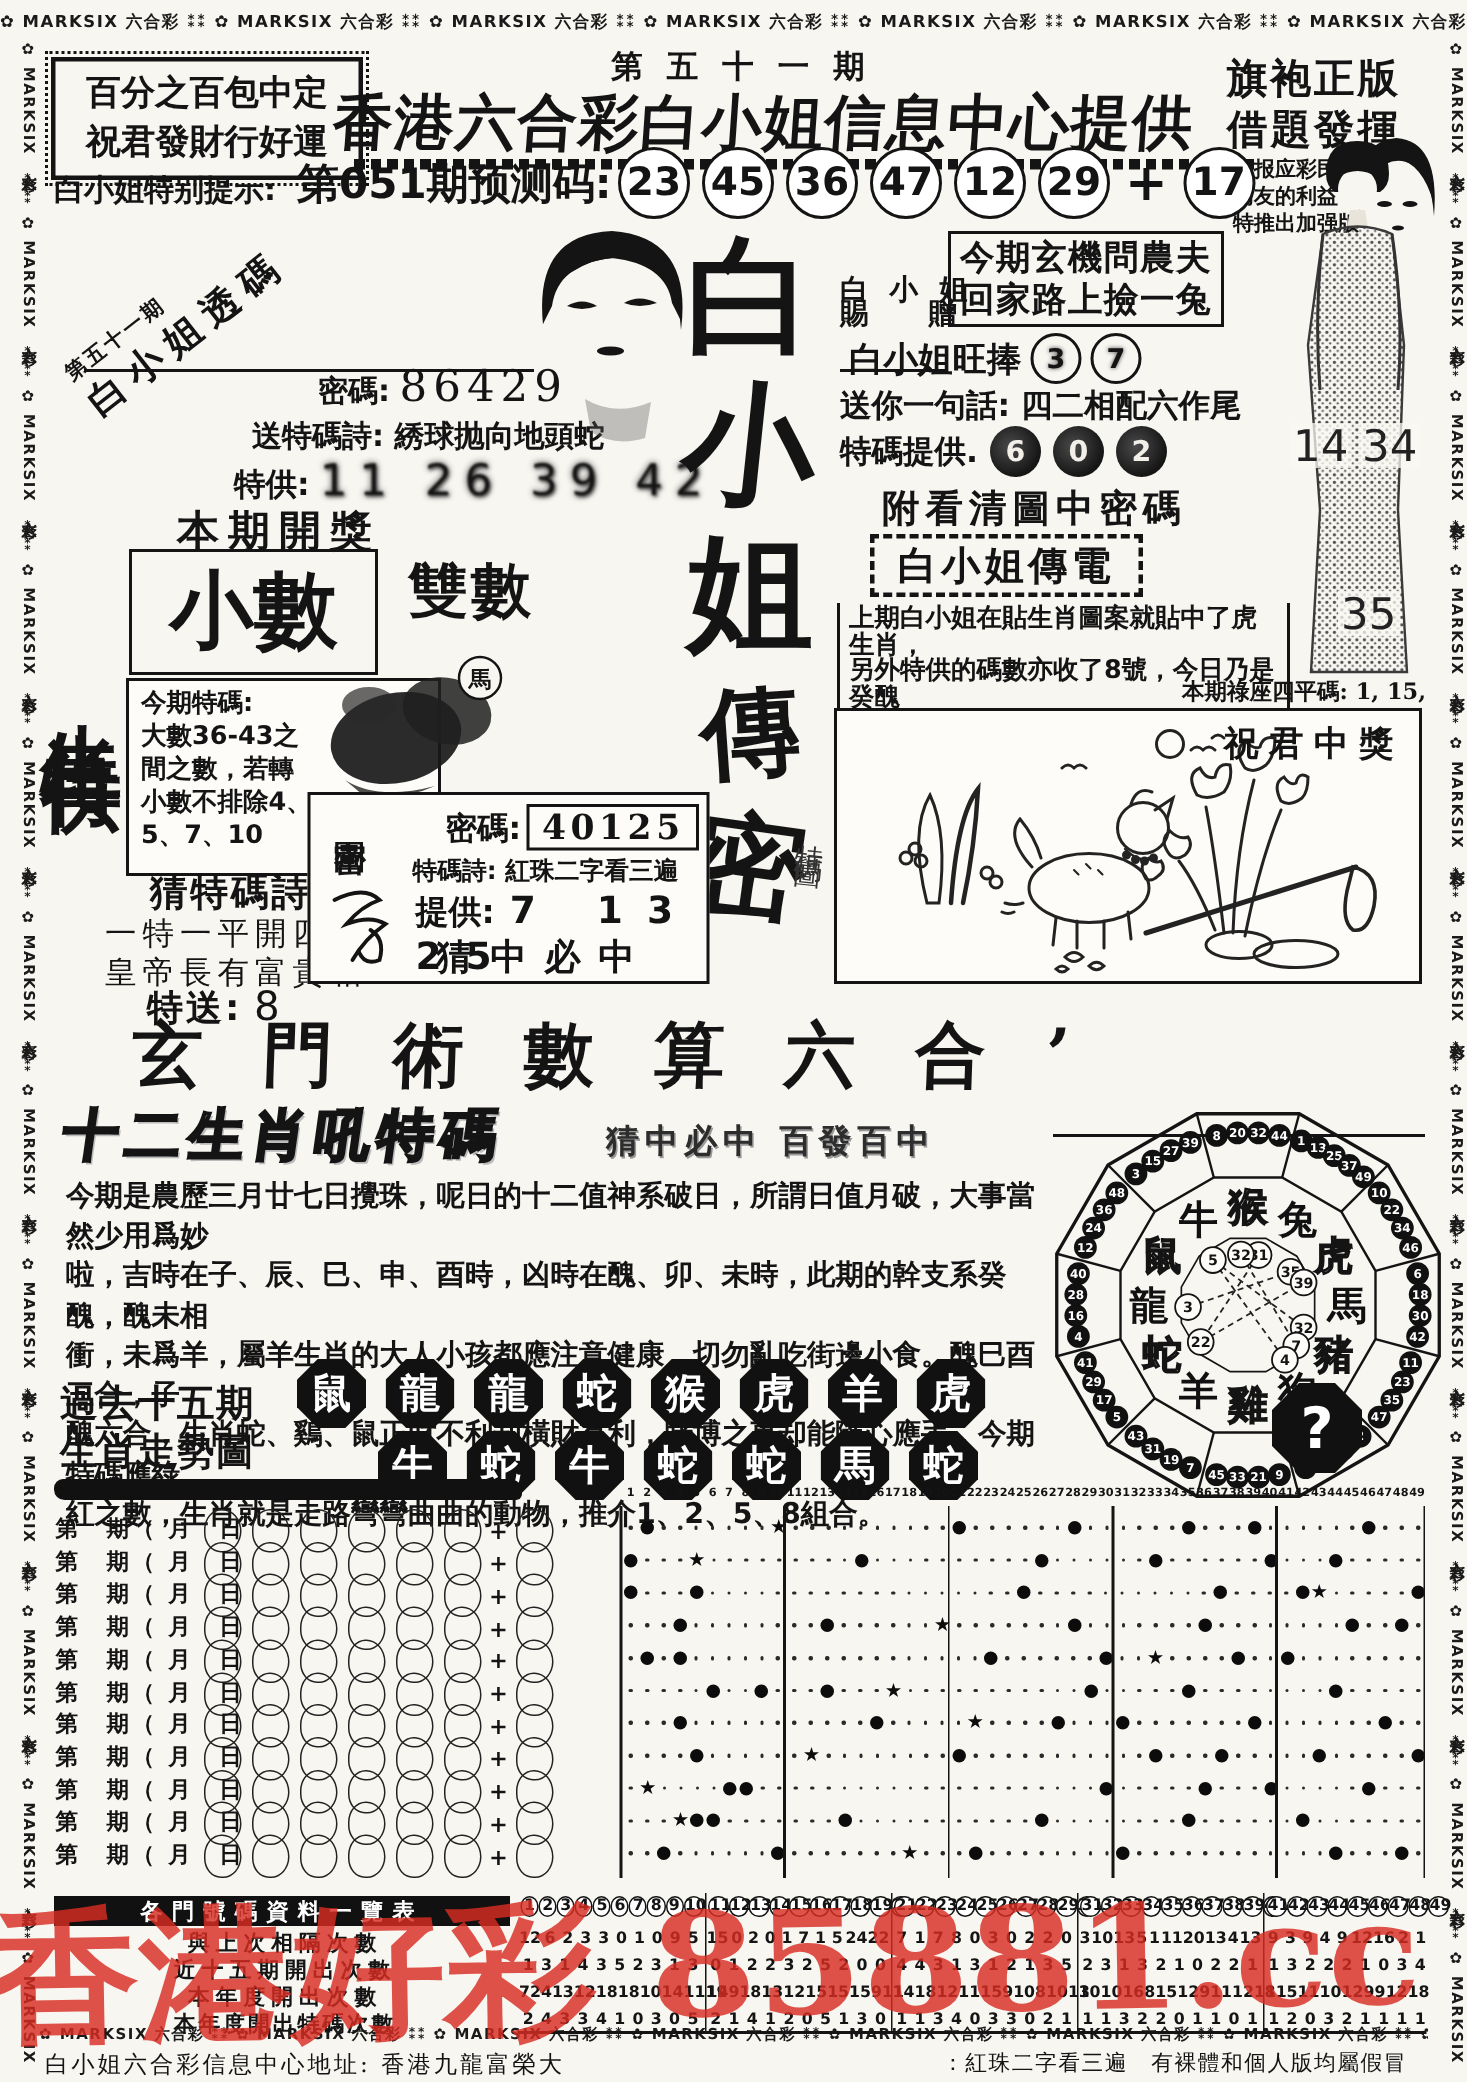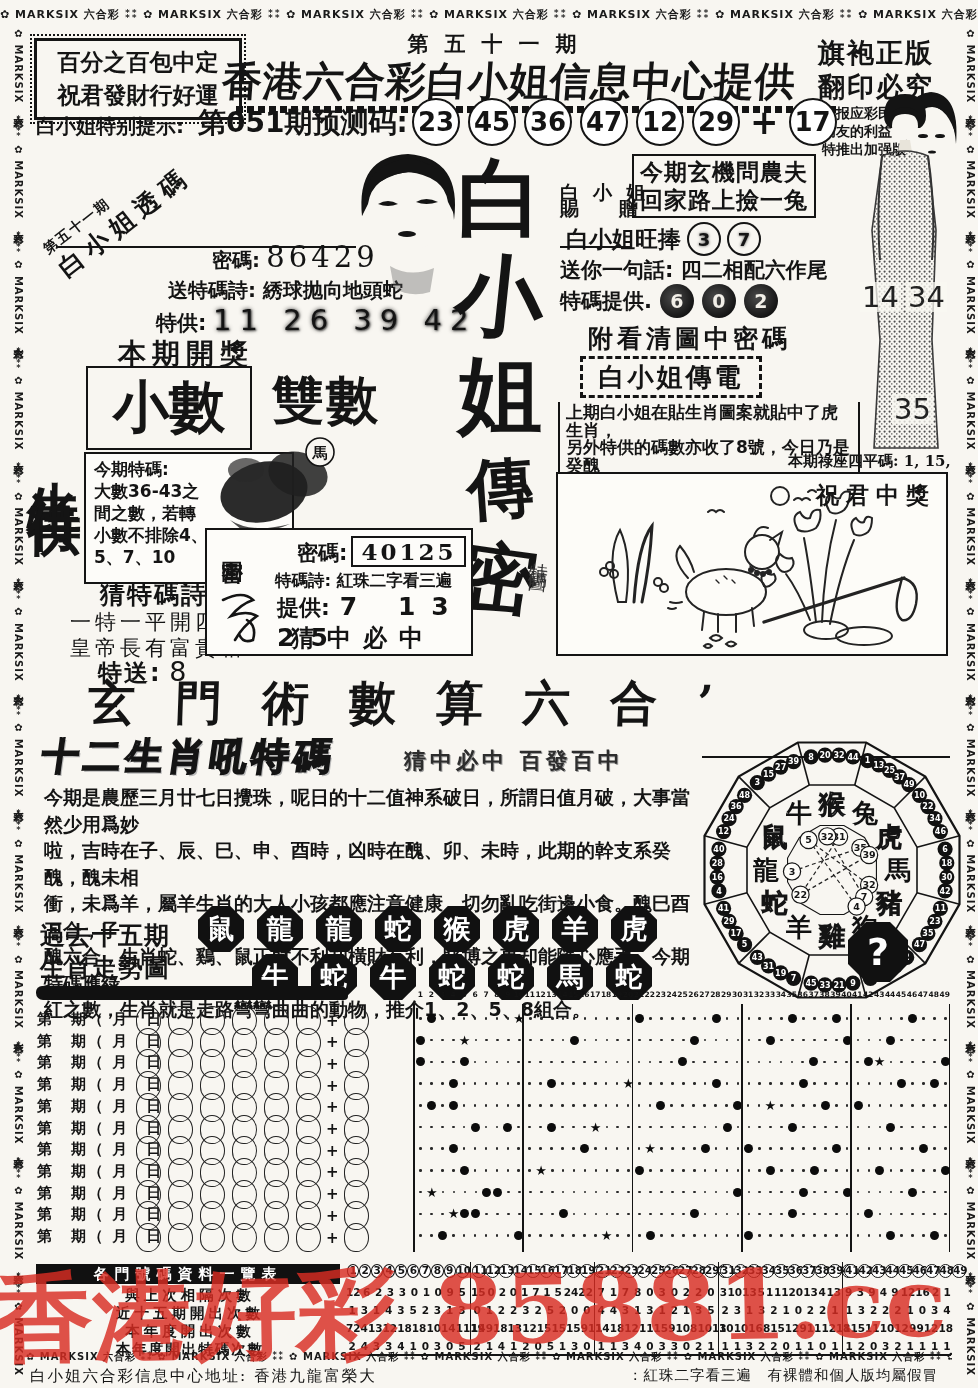--- a/index.html
+++ b/index.html
@@ -40,21 +40,21 @@
   #diag .t2{font-size:25px;font-weight:900;letter-spacing:7px;font-family:"DejaVu Serif",serif;}
   #pw-line{left:212px;top:240px;font-size:20px;}
   #pw-line .v{font-size:29px;font-family:"DejaVu Serif",serif;letter-spacing:4px;}
   #poem-line{left:168px;top:277px;font-size:20px;font-weight:bold;}
   #tg-line{left:156px;top:303px;font-size:21px;}
   .smudged{filter:blur(.7px);text-shadow:0 0 4px rgba(20,20,20,.85),1px 1px 2px rgba(20,20,20,.6);text-align:right;}
   #tg-line .v{font-size:29px;letter-spacing:8px;}
   #open-label{left:118px;top:335px;font-size:28px;font-weight:900;letter-spacing:6px;}
   #big-left{left:86px;top:366px;width:162px;height:80px;border:2.5px solid #141414;display:flex;align-items:center;
     justify-content:center;font-size:56px;font-weight:900;font-family:"DejaVu Serif",serif;}
-  #big-right{left:272px;top:366px;font-size:52px;font-weight:900;font-family:"DejaVu Serif",serif;letter-spacing:2px;}
+  #big-right{left:272px;top:366px;font-size:40px;font-weight:900;font-family:"DejaVu Serif",serif;letter-spacing:2px;}
   #tg2-line{left:92px;top:458px;font-size:27px;}
   #tg2-line .v{font-size:31px;letter-spacing:2px;}
   #side-title{left:24px;top:438px;width:60px;font-size:54px;font-weight:900;font-family:"DejaVu Serif",serif;
     writing-mode:vertical-rl;text-orientation:upright;letter-spacing:8px;line-height:58px;}
   #info-box{left:84px;top:452px;width:190px;height:120px;border:2px solid #141414;padding:4px 8px;
     font-size:17px;font-weight:bold;line-height:22px;background:#fdfcf9;}
   #guess-label{left:100px;top:578px;font-size:25px;font-weight:900;letter-spacing:2px;}
   #guess1{left:70px;top:608px;font-size:21px;letter-spacing:4px;}
   #guess2{left:70px;top:634px;font-size:21px;letter-spacing:4px;}
   #send-line{left:98px;top:656px;font-size:24px;}
@@ -177,21 +177,21 @@
 
   <div class="abs" id="hdr-left-box">
     <div>百分之百包中定</div>
     <div>祝君發財行好運</div>
   </div>
   <div class="abs" id="hdr-issue">第五十一期</div>
   <div class="abs" id="hdr-title">香港六合彩白小姐信息中心提供</div>
   <div class="abs" id="hdr-underline"></div>
   <div class="abs" id="hdr-right-box">
     <div>旗袍正版</div>
-    <div>翻印必究</div>
+    <div>借題發揮</div>
   </div>
   <div class="abs" id="notice">
     <div>本报应彩民</div>
     <div>朋友的利益</div>
     <div>特推出加强版</div>
   </div>
 
   <svg class="abs" style="left:898px;top:86px;" width="66" height="92">
     <path d="M8,56 Q4,8 33,6 Q62,8 58,58 Q56,30 44,24 Q30,16 18,30 Q10,38 8,56 Z" fill="#141414"></path>
     <path d="M14,52 Q14,30 33,28 Q52,30 52,54 Q52,74 33,76 Q14,74 14,52 Z" fill="#f8f6f1"></path>

